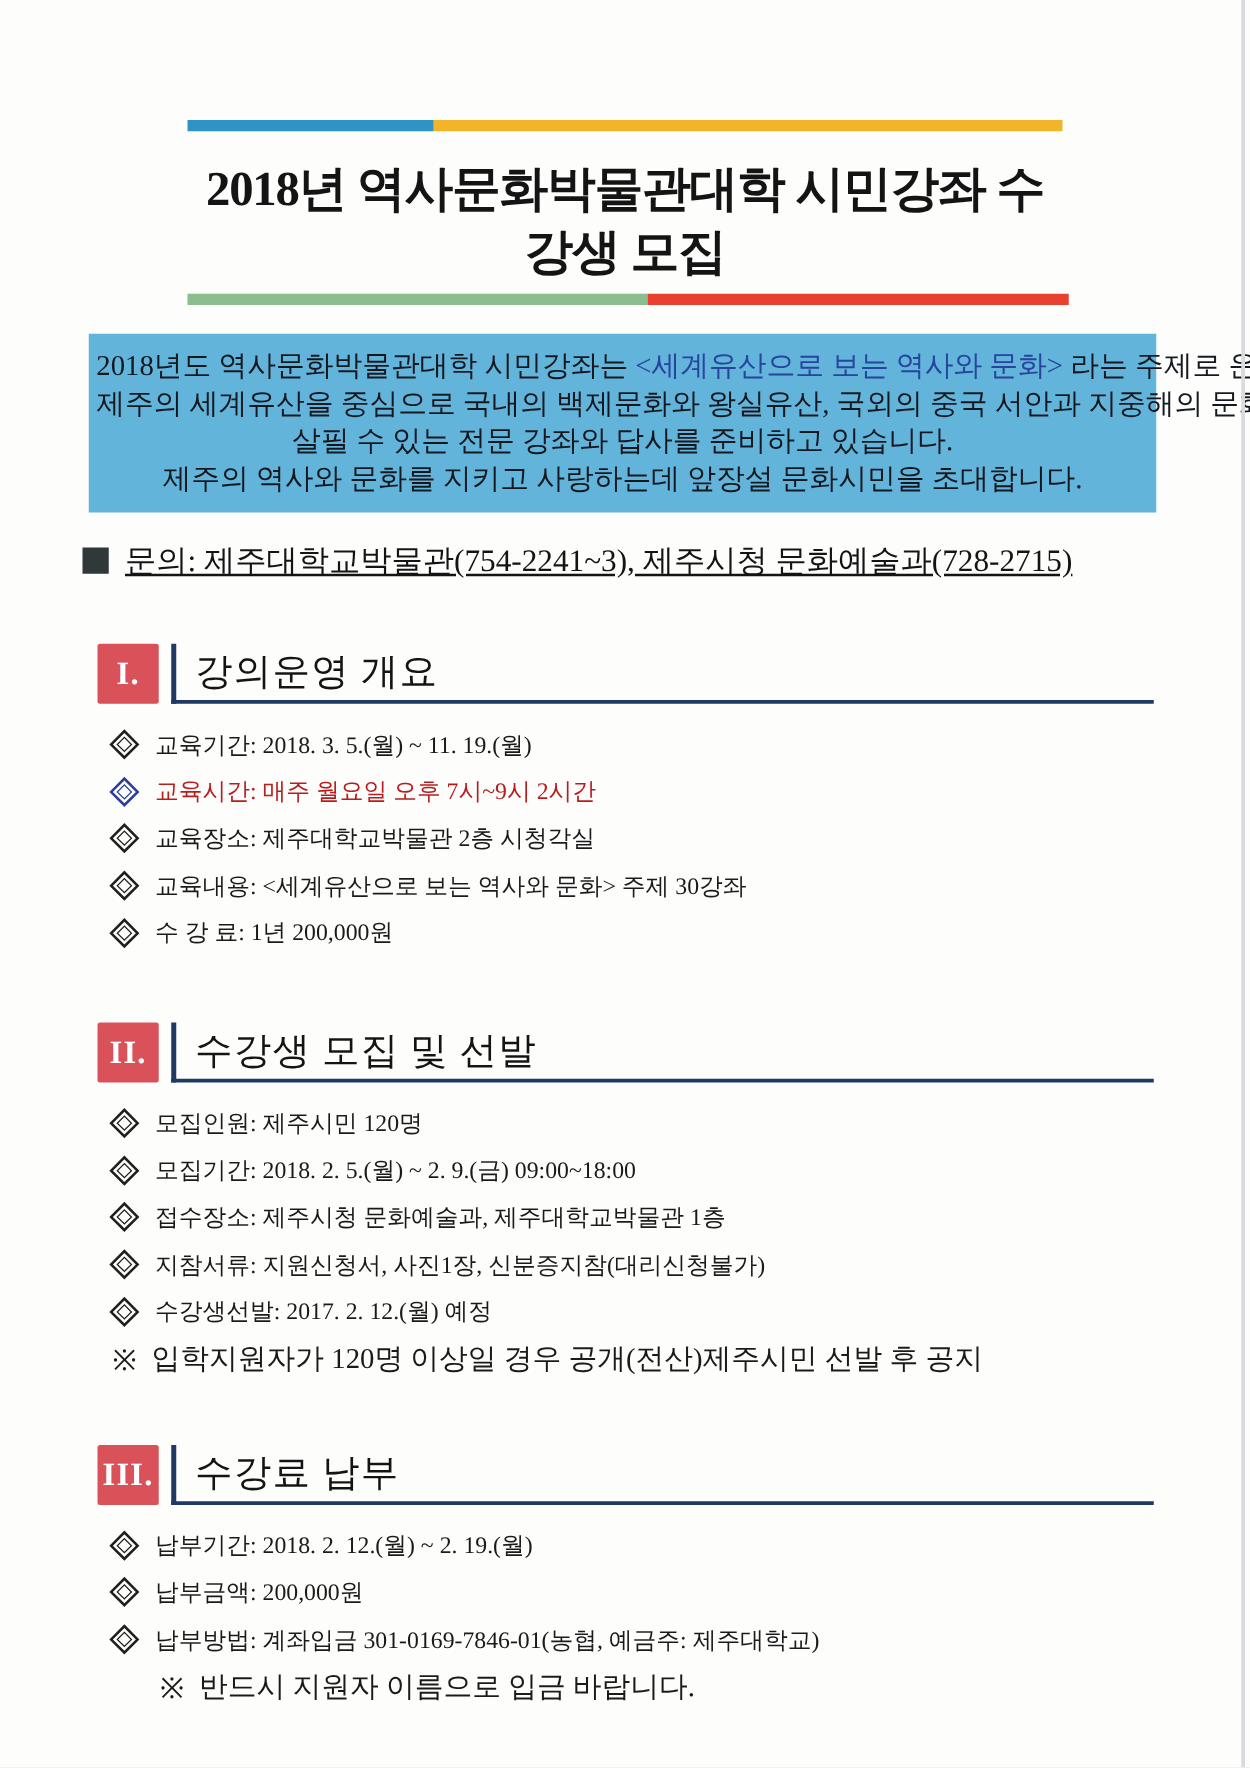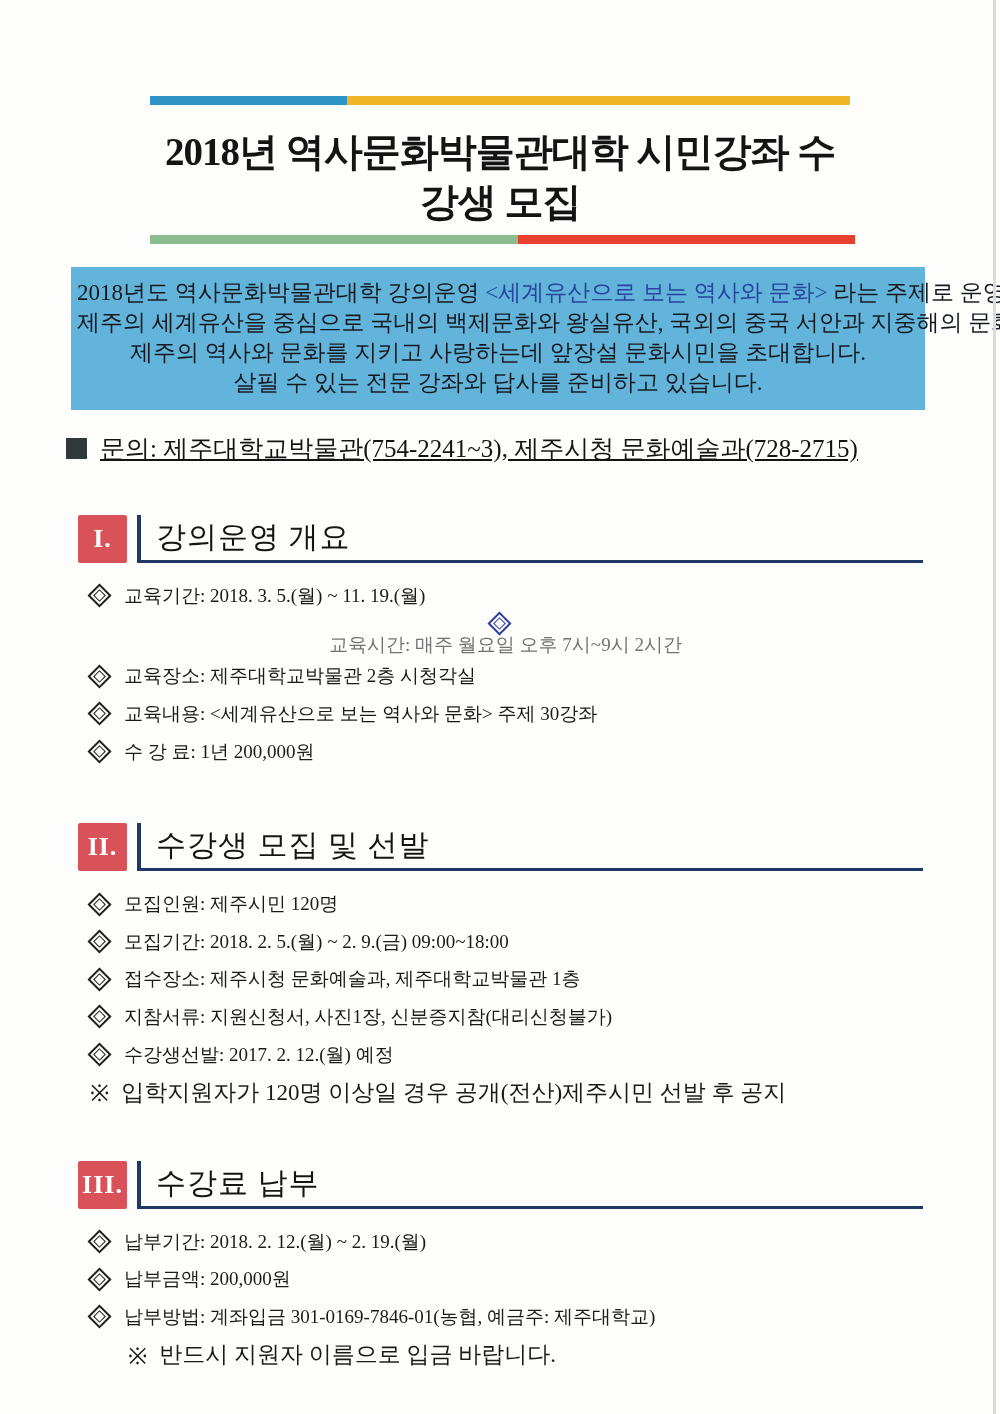--- a/index.html
+++ b/index.html
@@ -136,21 +136,21 @@
     border: 2px solid #1f1f1f;
     transform: rotate(45deg);
     margin: 0 16px 0 3px;
     flex: 0 0 auto;
   }
   .dia .dia-in {
     position: absolute;
     inset: 2px;
     border: 1px solid #1f1f1f;
   }
-  .item.accent { color: #737373; flex-direction: column; }
+  .item.accent { color: #b91c1c; }
   .item.accent .dia, .item.accent .dia-in { border-color: #2b3c9c; }
 
   .note {
     display: flex;
     align-items: center;
     min-height: 37.6px;
     font-size: 23px;
     color: #1a1a1a;
     white-space: nowrap;
     padding-left: 2px;
@@ -171,24 +171,24 @@
       <span class="seg seg-b"></span>
     </div>
     <h1 class="page-title">2018년 역사문화박물관대학 시민강좌 수강생 모집</h1>
     <div class="bar bottom">
       <span class="seg seg-a"></span>
       <span class="seg seg-b"></span>
     </div>
   </div>
 
   <div class="intro">
-    <p><span>2018년도 역사문화박물관대학 강의운영 </span><span class="hl">&lt;세계유산으로 보는 역사와 문화&gt;</span><span> 라는 주제로 운영됩니다.</span></p>
+    <p><span>2018년도 역사문화박물관대학 시민강좌는 </span><span class="hl">&lt;세계유산으로 보는 역사와 문화&gt;</span><span> 라는 주제로 운영됩니다.</span></p>
     <p>제주의 세계유산을 중심으로 국내의 백제문화와 왕실유산, 국외의 중국 서안과 지중해의 문화유산을</p>
+    <p>살필 수 있는 전문 강좌와 답사를 준비하고 있습니다.</p>
     <p>제주의 역사와 문화를 지키고 사랑하는데 앞장설 문화시민을 초대합니다.</p>
-    <p>살필 수 있는 전문 강좌와 답사를 준비하고 있습니다.</p>
   </div>
 
   <div class="contact">
     <span class="sq"></span>
     <span>문의: 제주대학교박물관(754-2241~3), 제주시청 문화예술과(728-2715)</span>
   </div>
 
   <section class="sec sec-1">
     <div class="sec-head">
       <span class="num-box">I.</span>

